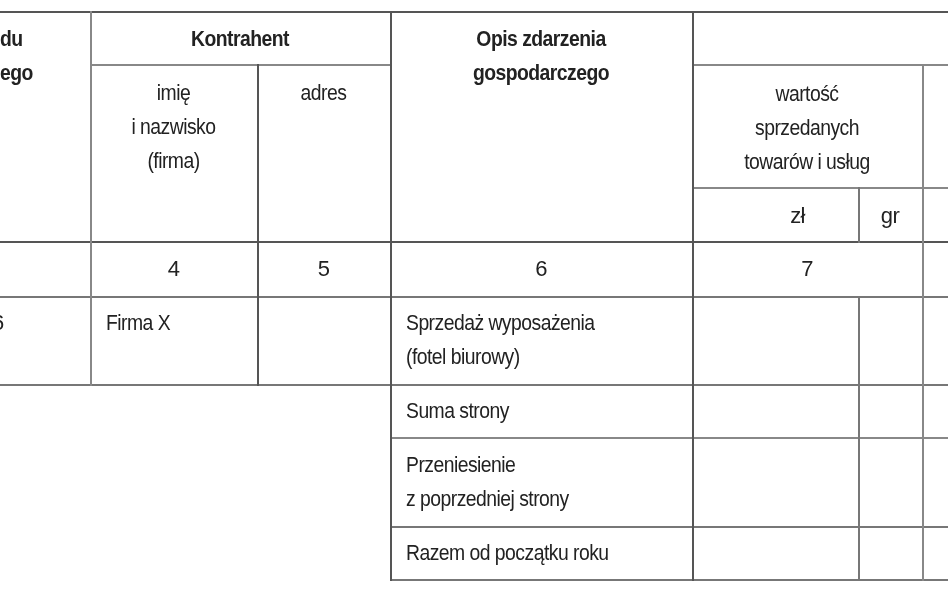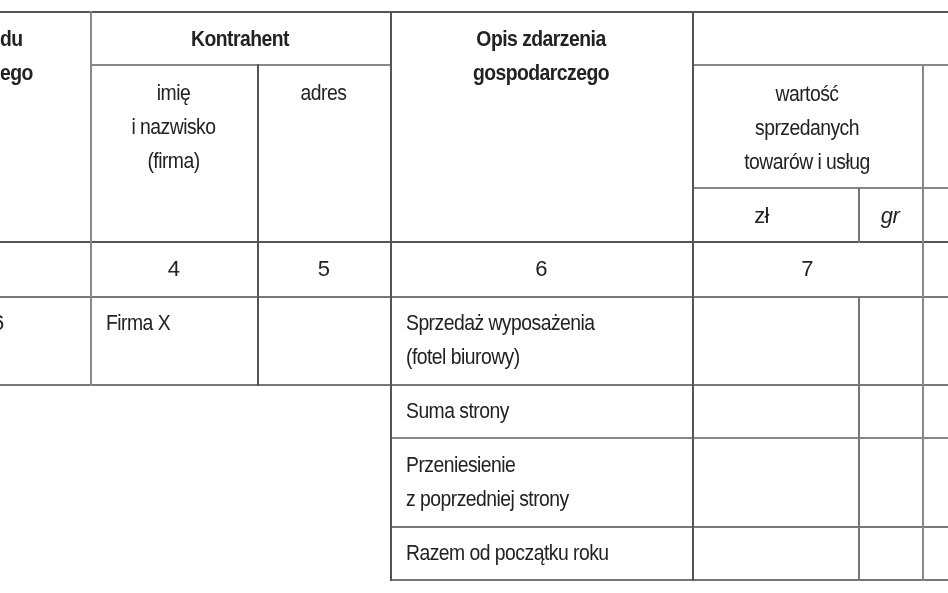--- a/index.html
+++ b/index.html
@@ -64,24 +64,24 @@
     <div>Opis zdarzenia</div>
     <div>gospodarczego</div>
   </div>
 
   <div class="txt center condc" style="left:692px;top:77px;width:230px;">
     <div>wartość</div>
     <div>sprzedanych</div>
     <div>towarów i usług</div>
   </div>
 
-  <div class="txt center" style="left:680px;top:199px;width:163px;">
+  <div class="txt center" style="left:716px;top:199px;width:163px;">
     <span>zł</span>
   </div>
-  <div class="txt center" style="left:858px;top:199px;width:64px;font-style:italic;">
+  <div class="txt center" style="left:858px;top:199px;width:64px;">
     <span>gr</span>
   </div>
 
   <div class="txt center" style="left:90px;top:252px;width:167px;">
     <span>4</span>
   </div>
   <div class="txt center" style="left:257px;top:252px;width:133px;">
     <span>5</span>
   </div>
   <div class="txt center" style="left:390px;top:252px;width:302px;">

